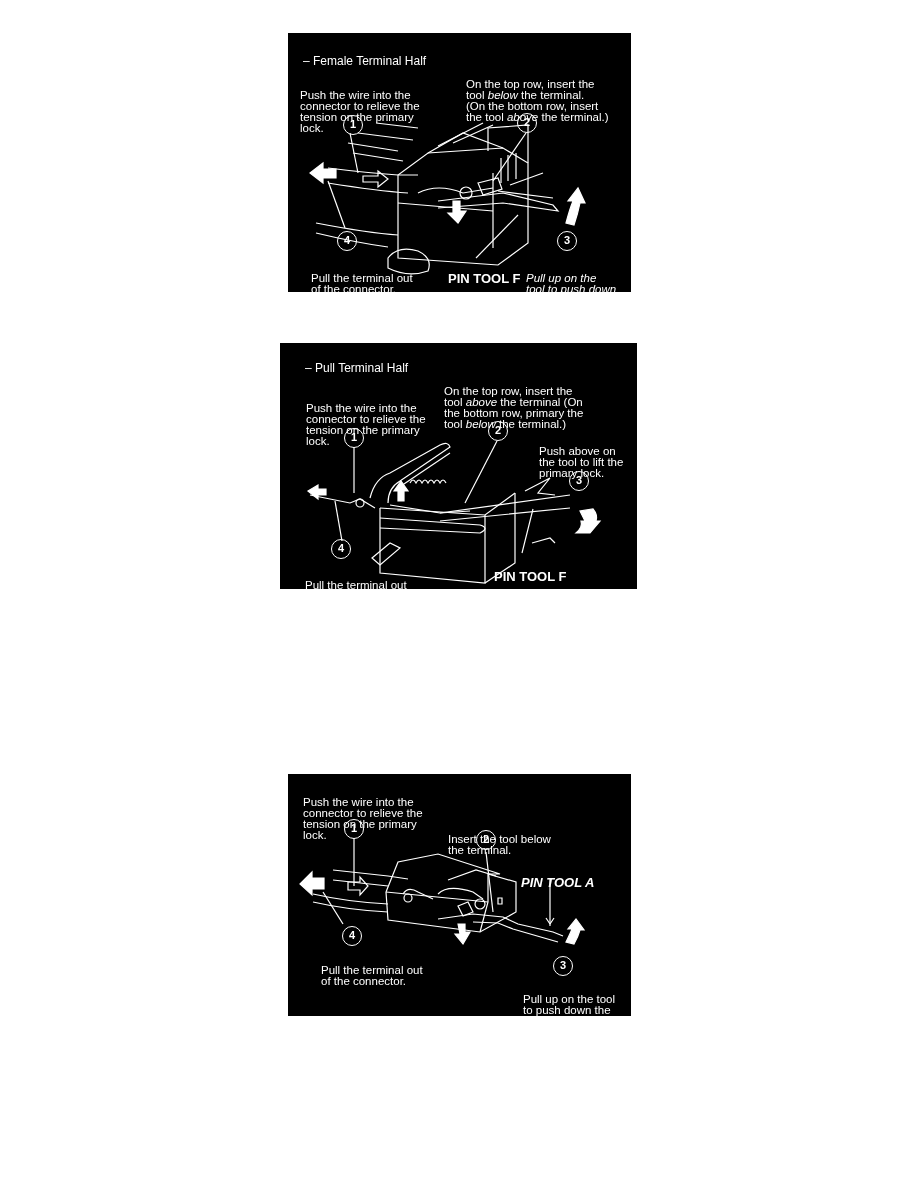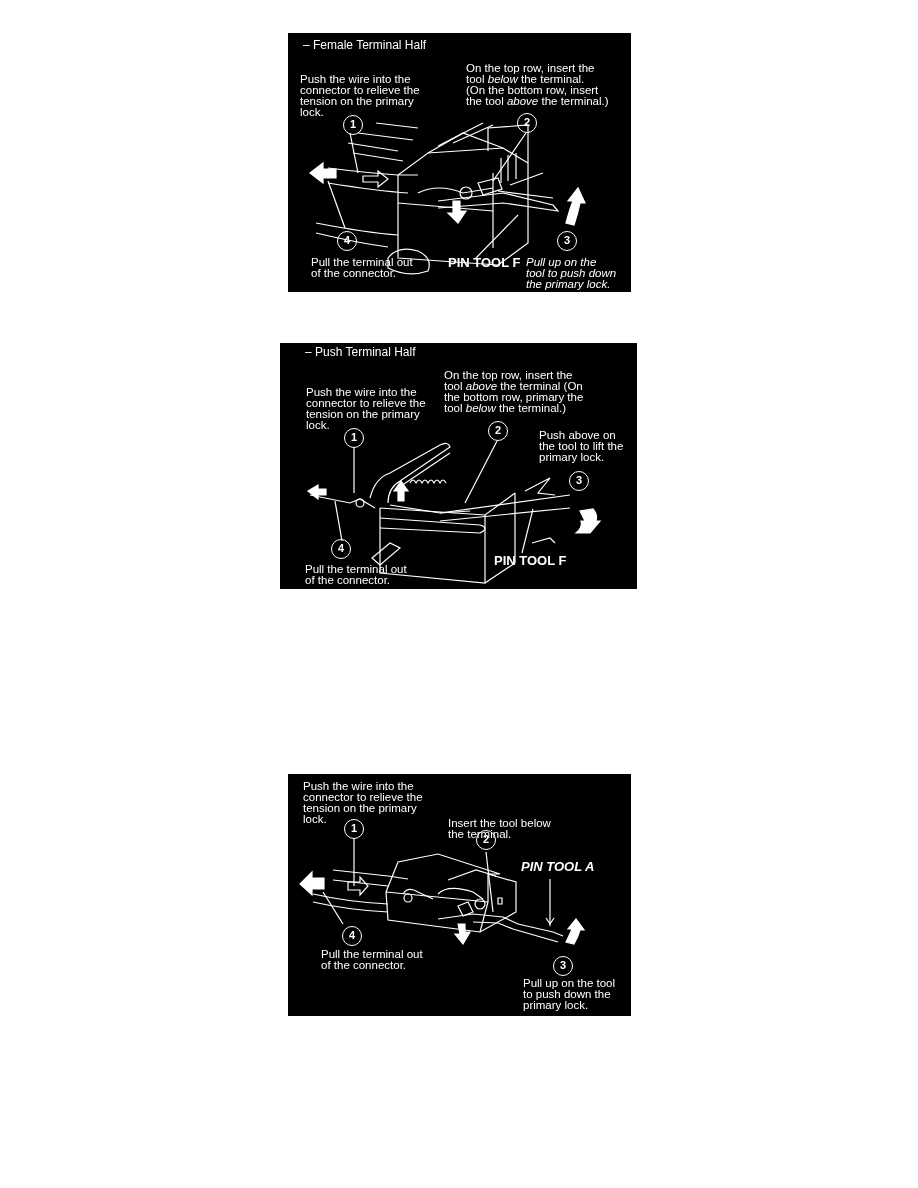--- a/index.html
+++ b/index.html
@@ -1,21 +1,21 @@
 <!DOCTYPE html>
 <html><head>
 <meta charset="utf-8">
 <style>
   html, body { margin: 0; padding: 0; background: #ffffff; }
   body { width: 918px; height: 1188px; position: relative; overflow: hidden;
          font-family: "Liberation Sans", sans-serif; }
   .panel { position: absolute; background: #000000; overflow: hidden; }
   .panel svg.art { position: absolute; left: 0; top: 0; }
   .lbl { position: absolute; color: #ffffff; font-size: 11.5px; line-height: 11px;
-         white-space: pre; font-family: "Liberation Sans", sans-serif; }
+         white-space: pre; font-family: "Liberation Sans", sans-serif; margin-top: 16px; }
   .lbl i { font-style: italic; }
   .title { font-size: 12px; }
   .tool { font-weight: bold; font-size: 13px; }
   .callout { position: absolute; width: 20px; height: 20px; border: 1.5px solid #fff;
              border-radius: 50%; box-sizing: border-box; color: #fff; font-weight: bold;
              font-size: 11px; line-height: 17px; text-align: center; }
   #p1 { left: 288px; top: 33px; width: 343px; height: 259px; }
   #p2 { left: 280px; top: 343px; width: 357px; height: 246px; }
   #p3 { left: 288px; top: 774px; width: 343px; height: 242px; }
 </style>
@@ -112,21 +112,21 @@
 
     <path d="M28 148 L38 142 L38 146 L46 146 L46 152 L38 152 L38 156 Z" fill="#fff"></path>
 
     <path d="M300 168 L305 178 L301 178 Q303 184 296 190 L310 190 L320 178 L316 178 Q318 172 313 166 Z" fill="#fff"></path>
 
     <path d="M74 104 L74 150"></path>
     <path d="M217 98 L185 160"></path>
     <path d="M62 198 L55 158"></path>
     <path d="M242 210 L253 166"></path>
   </svg>
-  <div class="lbl title" style="left:25px;top:4px;">– Push Terminal Half</div>
+  <div class="lbl title" style="left:25px;top:4px;">– Pull Terminal Half</div>
   <div class="lbl" style="left:26px;top:44px;">Push the wire into the
 connector to relieve the
 tension on the primary
 lock.</div>
   <div class="lbl" style="left:164px;top:27px;"><span>On the top row, insert the
 tool </span><i>above</i><span> the terminal (On
 the bottom row, primary the
 tool </span><i>below</i><span> the terminal.)</span></div>
   <div class="callout" style="left:64px;top:85px;">1</div>
   <div class="callout" style="left:208px;top:78px;">2</div>

